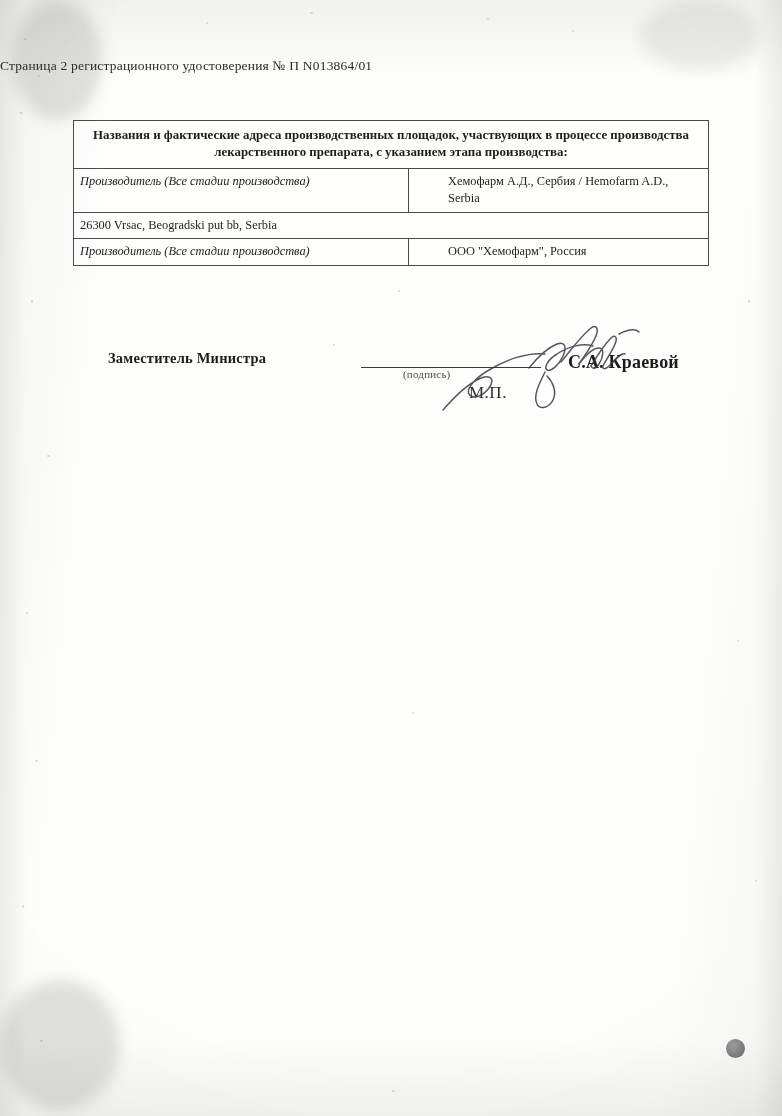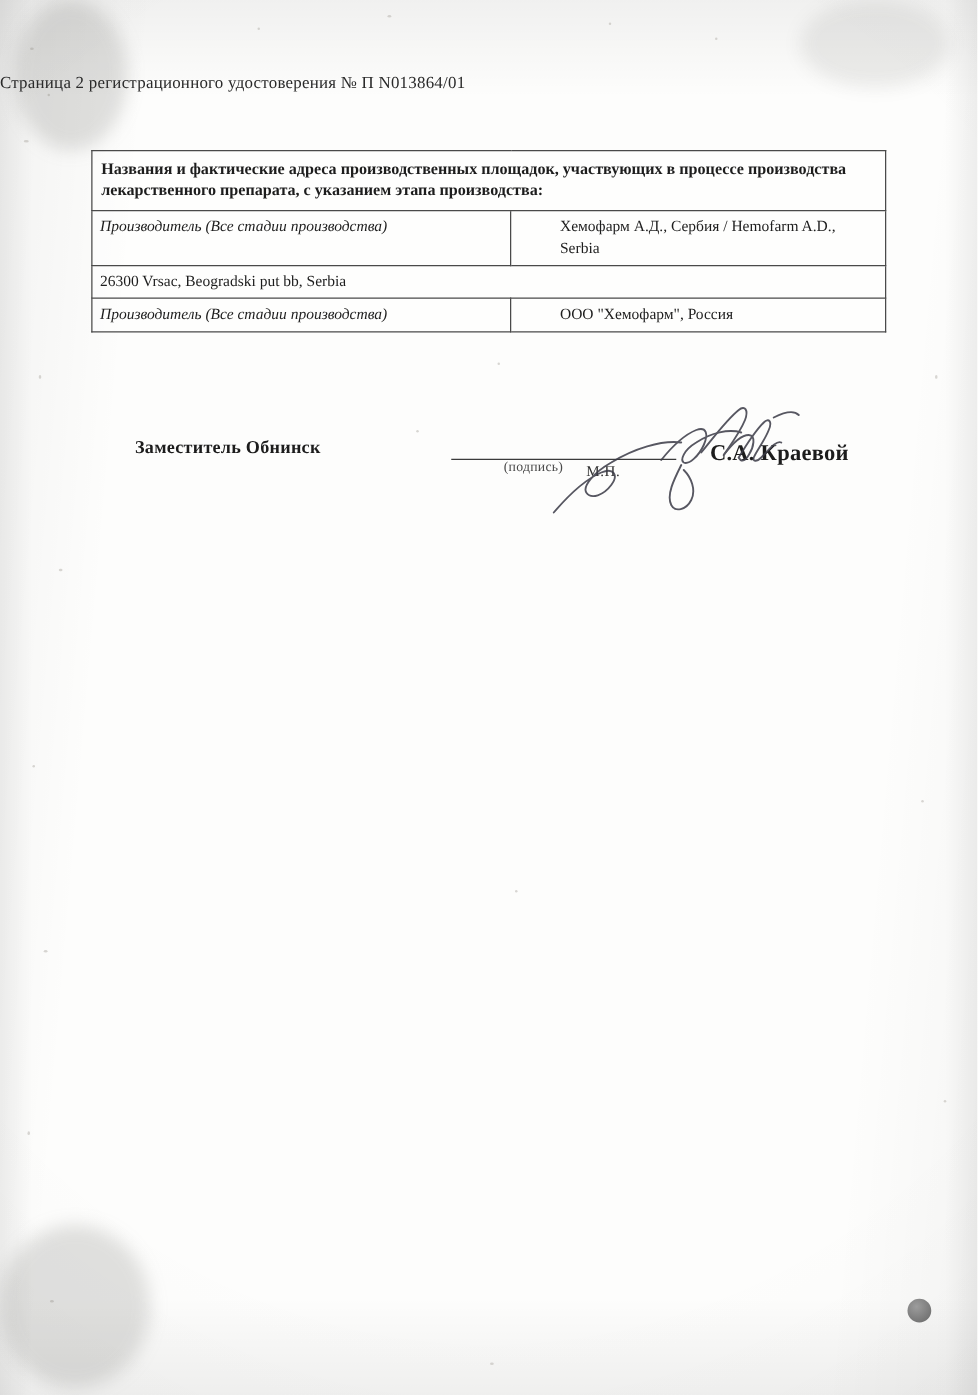--- a/index.html
+++ b/index.html
@@ -65,20 +65,21 @@
     border: 1px solid #4a4a4a;
     padding: 4px 6px 5px 6px;
     vertical-align: top;
     line-height: 1.35;
   }
   .prod-table .title-cell {
     font-weight: bold;
     font-size: 12.9px;
     line-height: 1.32;
     padding: 6px 7px 7px 7px;
+    text-align: center;
   }
   .prod-table .role-cell {
     font-style: italic;
     width: 322px;
   }
   .prod-table .addr-cell {
     font-style: normal;
     margin-left: 40px;
   }
   .prod-table .value-cell {
@@ -113,22 +114,22 @@
     position: absolute;
     left: 330px;
     top: 28px;
     font-size: 11px;
     color: #4a4a4a;
     letter-spacing: .2px;
   }
   .sig-stamp {
     position: absolute;
     left: 396px;
-    top: 30px;
-    font-size: 12px;
+    top: 43px;
+    font-size: 17px;
     color: #2f2f2f;
     letter-spacing: .5px;
   }
   .sig-name {
     position: absolute;
     left: 495px;
     top: 12px;
     font-weight: bold;
     font-size: 18px;
     letter-spacing: .2px;
@@ -227,21 +228,21 @@
         <td class="addr-cell" colspan="2">26300 Vrsac, Beogradski put bb, Serbia</td>
       </tr>
       <tr>
         <td class="role-cell">Производитель (Все стадии производства)</td>
         <td class="value-cell">ООО "Хемофарм", Россия</td>
       </tr>
     </tbody>
   </table>
 
   <div class="sig-row">
-    <div class="sig-title">Заместитель Обнинск</div>
+    <div class="sig-title">Заместитель Министра</div>
 
     <div class="sig-line"></div>
     <div class="sig-caption">(подпись)</div>
     <div class="sig-stamp">М.П.</div>
 
     <div class="sig-name">С.А. Краевой</div>
 
     <div class="signature-mark">
       <svg viewBox="0 0 230 110" xmlns="http://www.w3.org/2000/svg">
         <g fill="none" stroke="#3a3a46" stroke-width="1.5" stroke-linecap="round" stroke-linejoin="round" opacity="0.85">

